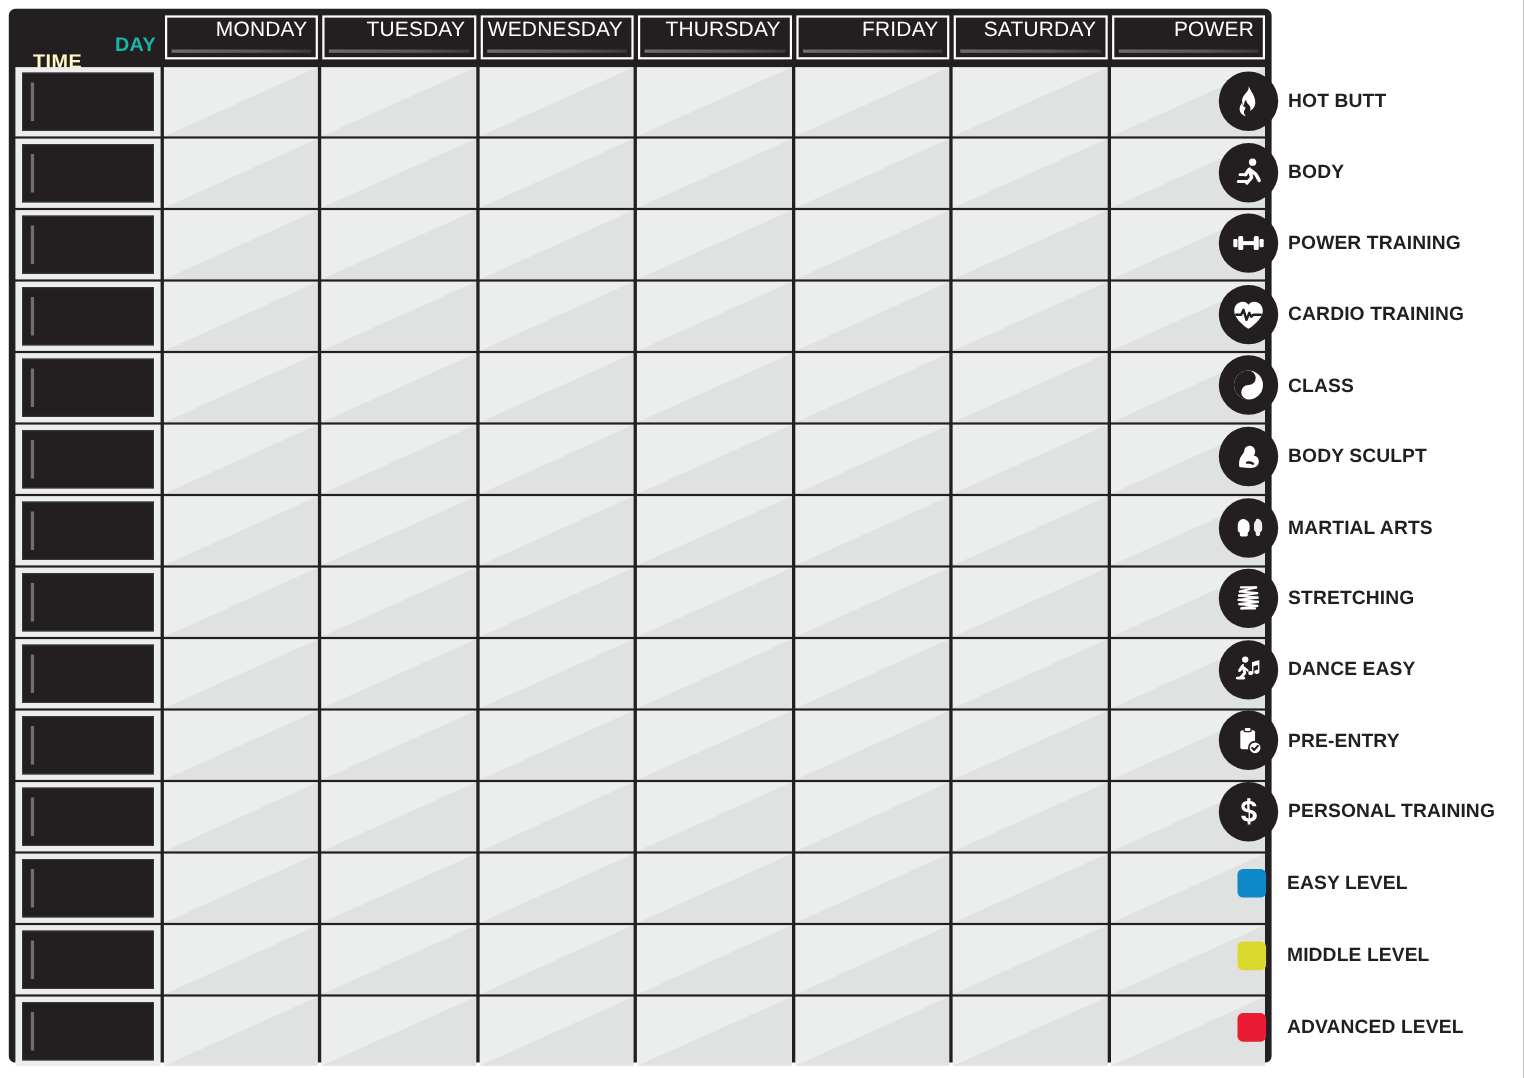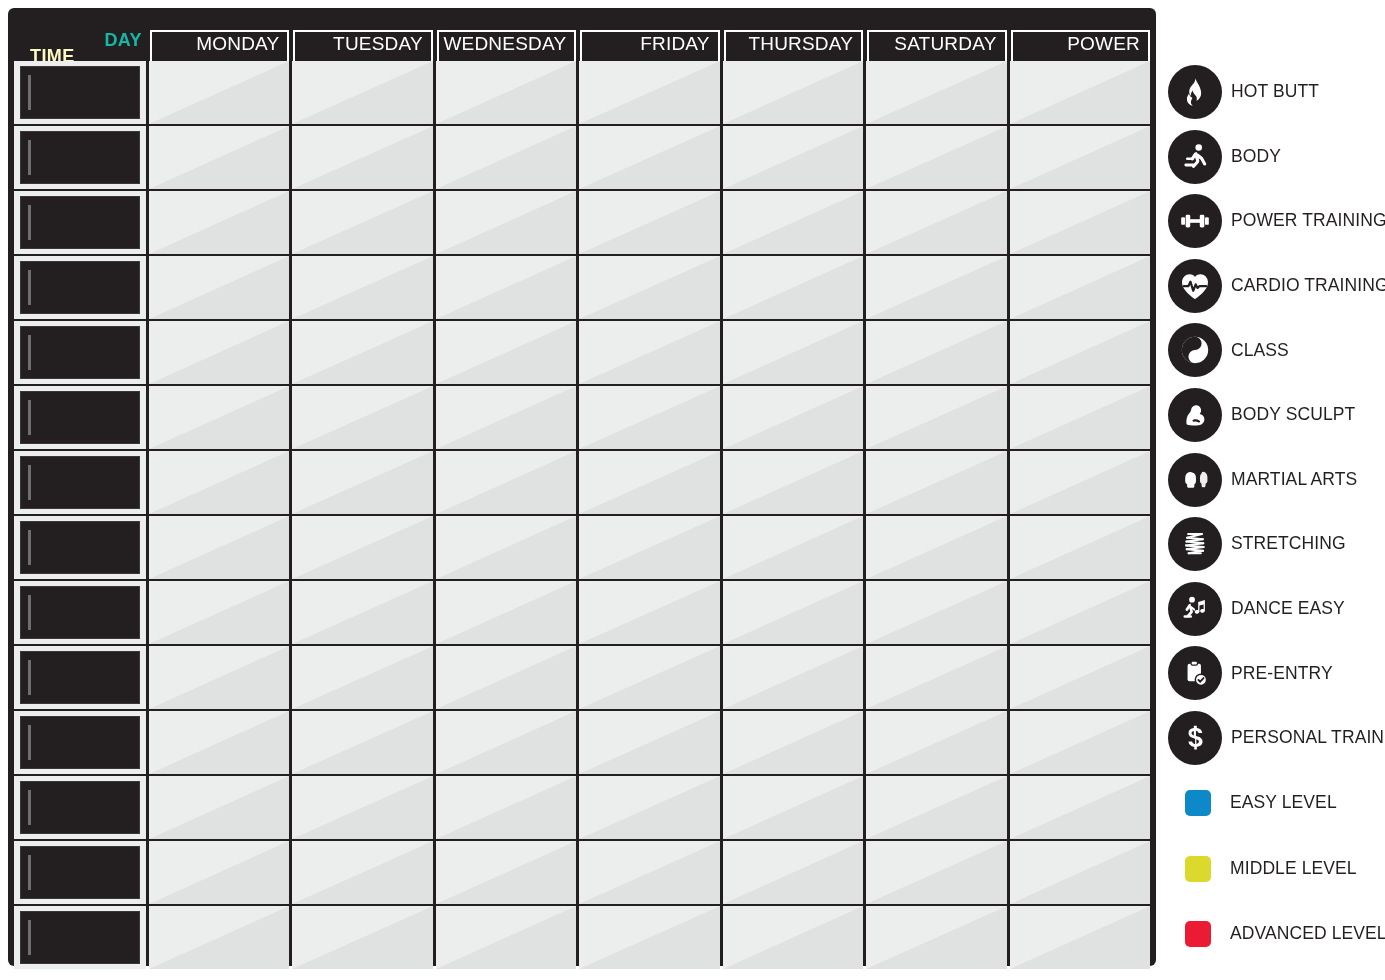--- a/index.html
+++ b/index.html
@@ -66,21 +66,21 @@
     margin-left: 4px;
     border: 2px solid #ffffff;
     background: #231f20;
     box-sizing: border-box;
     position: relative;
     display: flex;
     align-items: flex-start;
     justify-content: flex-end;
     padding: 1px 8px 0 0;
     height: 40px;
-    margin-top: 16px;
+    margin-top: 0;
   }
   .day-head-text {
     color: #ffffff;
     font-size: 19px;
     font-weight: normal;
     letter-spacing: 0.2px;
     line-height: 22px;
     white-space: nowrap;
   }
   .day-head-underline {
@@ -138,24 +138,25 @@
         #eceded 0%,
         #eceded 49.6%,
         #e0e1e1 50.4%,
         #e0e1e1 100%);
     position: relative;
   }
 
   
   #legend {
     position: absolute;
-    left: 1168px;
+    left: 1108px;
     top: 0;
     width: 217px;
     height: 896px;
+    font-weight: bold;
   }
   .legend-item {
     position: absolute;
     left: 0;
     display: flex;
     align-items: center;
     height: 54px;
     white-space: nowrap;
   }
   .legend-icon {
@@ -217,25 +218,25 @@
         </div>
         <div class="day-head">
           <span class="day-head-text">TUESDAY</span>
           <span class="day-head-underline"></span>
         </div>
         <div class="day-head">
           <span class="day-head-text">WEDNESDAY</span>
           <span class="day-head-underline"></span>
         </div>
         <div class="day-head">
+          <span class="day-head-text">THURSDAY</span>
+          <span class="day-head-underline"></span>
+        </div>
+        <div class="day-head">
           <span class="day-head-text">FRIDAY</span>
-          <span class="day-head-underline"></span>
-        </div>
-        <div class="day-head">
-          <span class="day-head-text">THURSDAY</span>
           <span class="day-head-underline"></span>
         </div>
         <div class="day-head">
           <span class="day-head-text">SATURDAY</span>
           <span class="day-head-underline"></span>
         </div>
         <div class="day-head">
           <span class="day-head-text">POWER</span>
           <span class="day-head-underline"></span>
         </div>

